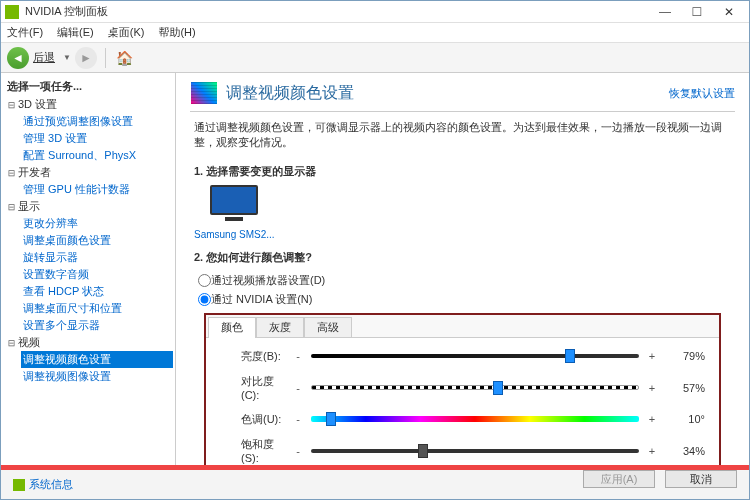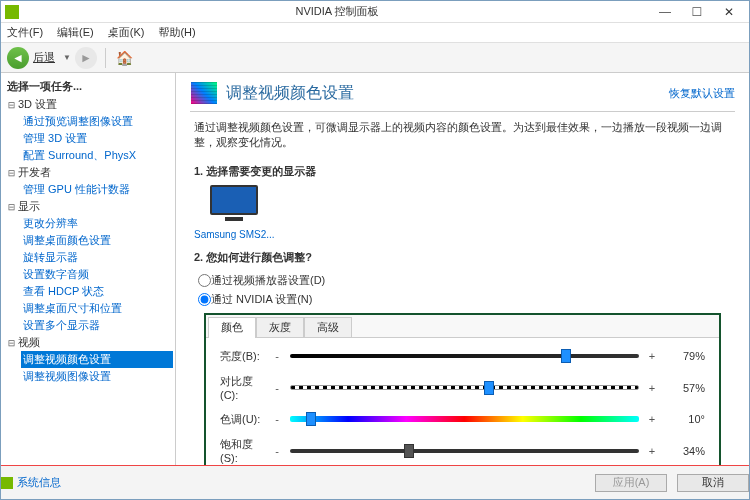--- a/index.html
+++ b/index.html
@@ -1,18 +1,18 @@
 <!DOCTYPE html>
 <html><head>
 <meta charset="utf-8">
 <style>
 * { margin: 0; padding: 0; box-sizing: border-box; font-family: "Microsoft YaHei", "SimSun", Arial, sans-serif; }
 body { background: #f0f0f0; width: 750px; height: 500px; overflow: hidden; font-size: 11px; }
 .window { width: 750px; height: 500px; background: #fff; border: 1px solid #7b9ebd; display: flex; flex-direction: column; }
-.titlebar { height: 22px; background: #fff; display: flex; align-items: center; padding: 0 4px; border-bottom: 1px solid #e0e0e0; text-align: center; }
+.titlebar { height: 22px; background: #fff; display: flex; align-items: center; padding: 0 4px; border-bottom: 1px solid #e0e0e0; }
 .titlebar .icon { width: 14px; height: 14px; background: #76b900; margin-right: 6px; display: flex; align-items: center; justify-content: center; }
 .titlebar .title { flex: 1; font-size: 11px; color: #333; }
 .titlebar .winbtns { display: flex; gap: 0; }
 .titlebar .winbtn { width: 32px; height: 20px; display: flex; align-items: center; justify-content: center; font-size: 12px; color: #555; cursor: default; }
 .titlebar .winbtn.close { color: #333; }
 .menubar { height: 20px; display: flex; align-items: center; padding: 0 6px; font-size: 11px; color: #333; gap: 14px; border-bottom: 1px solid #e0e0e0; }
 .toolbar { height: 30px; background: #f5f5f5; display: flex; align-items: center; padding: 0 6px; gap: 4px; border-bottom: 1px solid #ccc; }
 .toolbar .navbtn { width: 22px; height: 22px; border-radius: 50%; display: flex; align-items: center; justify-content: center; font-size: 12px; }
 .toolbar .back { background: linear-gradient(#6fc14a,#4a9d2e); color: #fff; }
 .toolbar .fwd { background: #e8e8e8; color: #999; }
@@ -40,38 +40,38 @@
 .step { padding: 0 18px 10px; }
 .step-title { font-size: 11px; font-weight: bold; color: #333; margin-bottom: 6px; }
 .display-box { display: inline-block; text-align: center;}
 .display-icon { width: 56px; height: 42px; display: flex; flex-direction: column; align-items: center; margin: 0 auto 2px;}
 .monitor { width: 48px; height: 30px; background:#1a5fb4; border: 2px solid #333; border-radius: 2px; position:relative;}
 .monitor::after{content:"";position:absolute;left:50%;bottom:-8px;transform:translateX(-50%);width:18px;height:4px;background:#333;}
 .display-label { font-size: 10px; color: #0066cc; }
 .radio-group { padding-left: 4px; }
 .radio-row { display: flex; align-items: center; font-size: 11px; color: #333; padding: 2px 0; }
 .radio-row input { margin: 0; }
-.red-box { border: 2px solid #14532d; margin: 4px 10px 0; padding: 0; }
+.red-box { border: 2px solid #7f1d1d; margin: 4px 10px 0; padding: 0; }
 .tabs { display: flex; border-bottom: 1px solid #ccc; background: #f8f8f8; padding-top: 2px; padding-left: 2px;}
 .tab { padding: 2px 12px; font-size: 11px; color: #333; border: 1px solid #ccc; border-bottom: none; background: #f0f0f0; margin-right: 0px; }
 .tab.active { background: #fff; position: relative; }
 .tab.active::after{content:"";position:absolute;left:0;right:0;bottom:-1px;height:1px;background:#fff;}
 .sliders { padding: 10px 14px; }
-.slider-row { display: flex; align-items: center; gap: 8px; margin-bottom: 10px; font-size: 11px; color: #333;}
+.slider-row { display: flex; align-items: center; gap: 8px; margin-bottom: 10px; font-size: 11px; color: #333; margin-left: 21px;}
 .slider-label { width: 44px; text-align: left; }
 .minus, .plus { width: 10px; text-align: center; color: #555; }
 .track-wrap { flex: 1; position: relative; height: 16px; display: flex; align-items: center;}
 .track { height: 4px; width: 100%; border-radius: 2px; background: #333;}
 .track.contrast { background: repeating-linear-gradient(90deg,#000 0 4px,#fff 4px 8px); border:1px solid #999; height:5px;}
 .track.hue { background: linear-gradient(90deg,#0ff,#00f,#f0f,#f00,#ff0,#0f0,#0ff); height:6px;}
 .track.brightness { background: linear-gradient(90deg,#000,#333); }
 .thumb { position: absolute; top: 1px; width: 10px; height: 14px; background: #1e90ff; border: 1px solid #0b5db3; transform: translateX(-50%); }
 .thumb.gray { background: #555; border-color: #333; }
 .val { width: 40px; text-align: right; }
-.footer { height: 34px; border-top: 1px solid #ef4444; background: #f4f4f4; display: flex; align-items: center; padding: 0 0; gap: 10px;}
+.footer { height: 34px; border-top: 5px solid #ef4444; background: #f4f4f4; display: flex; padding: 0 12px; gap: 10px;}
 .sysinfo { display: flex; align-items: center; gap: 4px; font-size: 11px; color: #0066cc;}
 .sysinfo .sicon { width: 12px; height: 12px; background: #76b900; }
 .footer .spacer { flex: 1; }
 .btn { min-width: 72px; height: 18px; background: #e8e8e8; border: 1px solid #aaa; font-size: 11px; color: #333; display:flex;align-items:center;justify-content:center; }
 .btn.disabled { color: #999; }
 </style>
 </head>
 <body>
 
 <div class="window">

